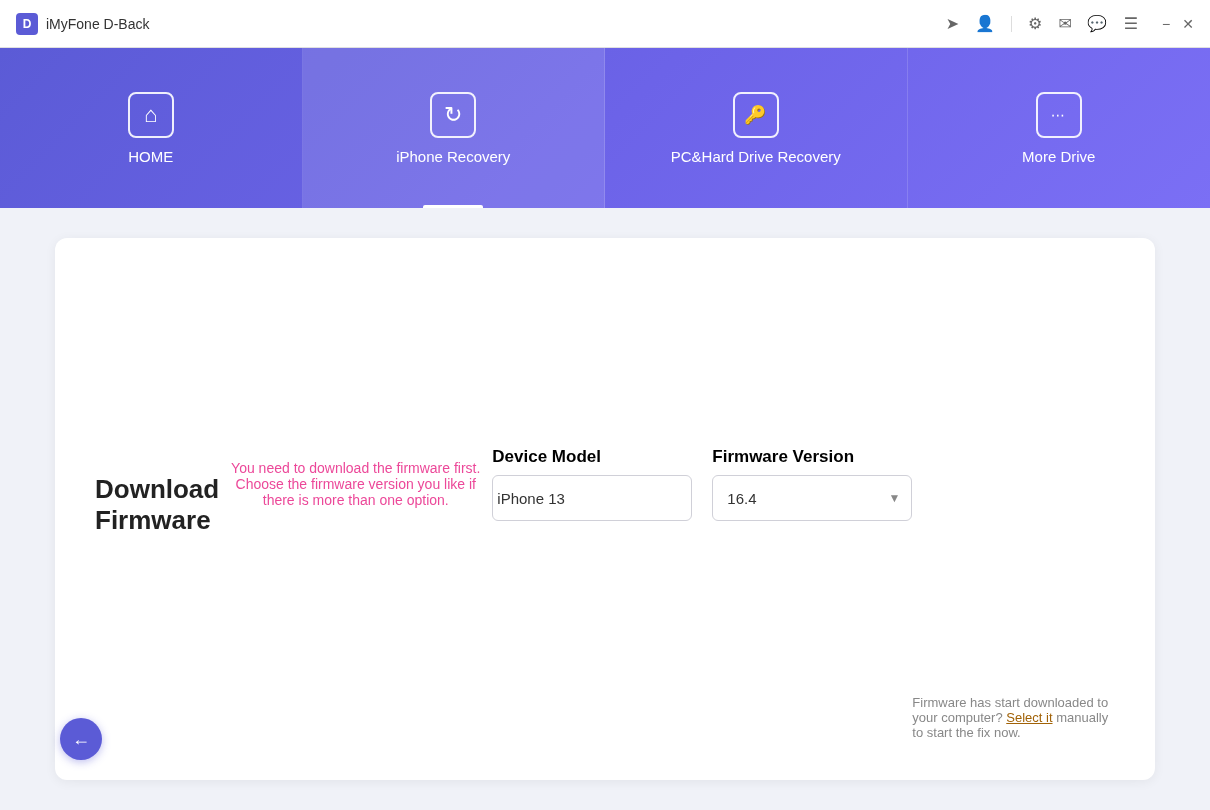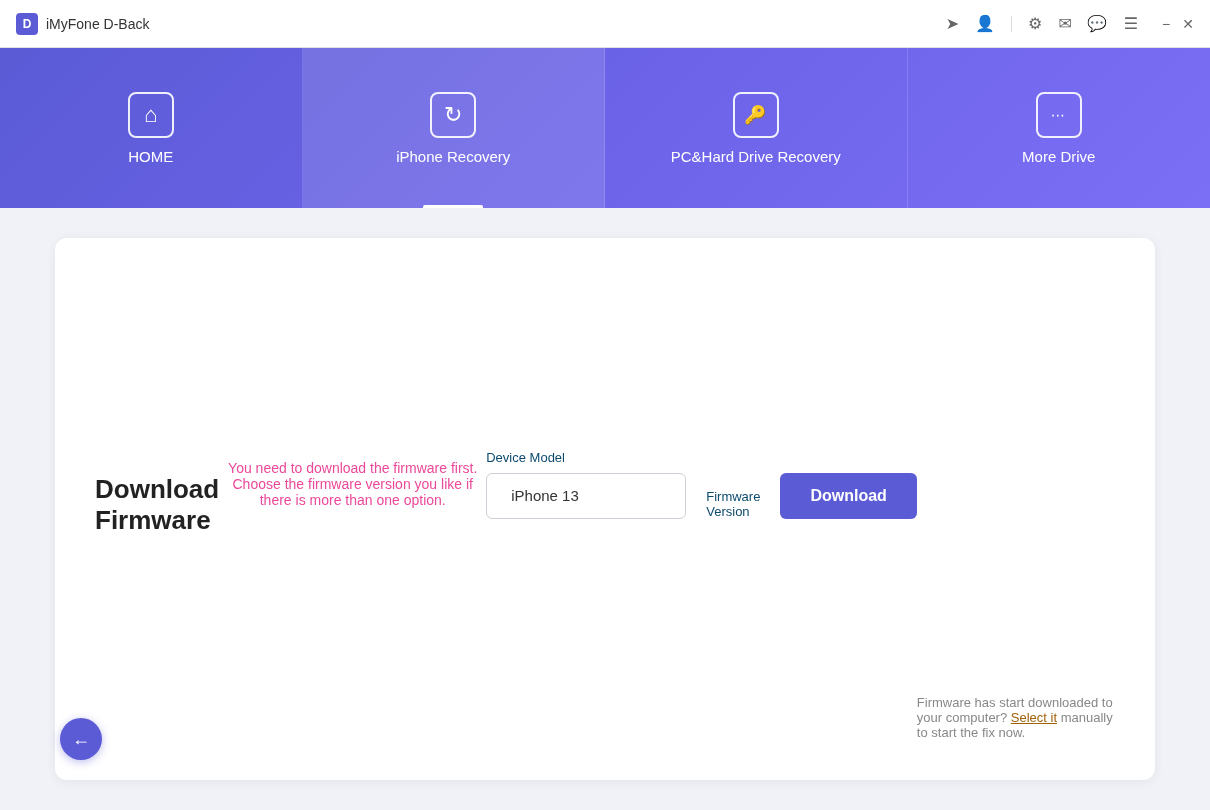--- a/index.html
+++ b/index.html
@@ -53,24 +53,24 @@
       background: white; border-radius: 12px; width: 100%; max-width: 1100px;
       padding: 50px 40px 40px; display: flex; flex-direction: row; align-items: center;
       box-shadow: 0 2px 12px rgba(0,0,0,0.06); flex: 1;
     }
 
     .page-title { font-size: 26px; font-weight: 700; color: #222; margin-bottom: 18px; }
     .page-subtitle { font-size: 14px; color: #ec4899; margin-bottom: 60px; text-align: center; }
 
     .form-area { display: flex; align-items: flex-end; gap: 20px; margin-bottom: 60px; }
     .field-group { display: flex; flex-direction: column; gap: 8px; }
-    .field-label { font-size: 13px; color: #0c4a6e; font-weight: 400; }
+    .field-label { font-size: 17px; color: #000000; font-weight: 700; }
     .field-input {
       width: 200px; height: 46px; border: 1px solid #d0d0d8; border-radius: 6px;
-      padding: 0 24px; font-size: 15px; color: #333; background: white;
+      padding: 0 4px; font-size: 15px; color: #333; background: white;
       outline: none;
     }
     .field-select-wrapper {
       position: relative; width: 200px;
     }
     .field-select {
       width: 100%; height: 46px; border: 1px solid #d0d0d8; border-radius: 6px;
       padding: 0 14px; font-size: 15px; color: #333; background: white;
       appearance: none; outline: none; cursor: pointer;
     }
@@ -151,22 +151,31 @@
     <h1 class="page-title">Download Firmware</h1>
     <p class="page-subtitle">You need to download the firmware first. Choose the firmware version you like if there is more than one option.</p>
 
     <div class="form-area">
       <div class="field-group">
         <label class="field-label">Device Model</label>
         <input class="field-input" type="text" readonly="" value="iPhone 13" style="">
       </div>
       <div class="field-group">
         <label class="field-label">Firmware Version</label>
+        <div class="field-select-wrapper">
+          <select class="field-select">
+            <option value="16.4">16.4</option>
+            <option value="16.3">16.3</option>
+            <option value="16.2">16.2</option>
+            <option value="16.1">16.1</option>
+            <option value="15.7">15.7</option>
+          </select>
+          <span class="select-arrow">▼</span>
+        </div>
       </div>
-      <button class="download-btn">Download</button>
     </div>
 
     <p class="firmware-note">
       <span>Firmware has start downloaded to your computer?</span>
       <span> </span>
       <a>Select it</a>
       <span> </span>
       <span>manually to start the fix now.</span>
     </p>
   </div>

